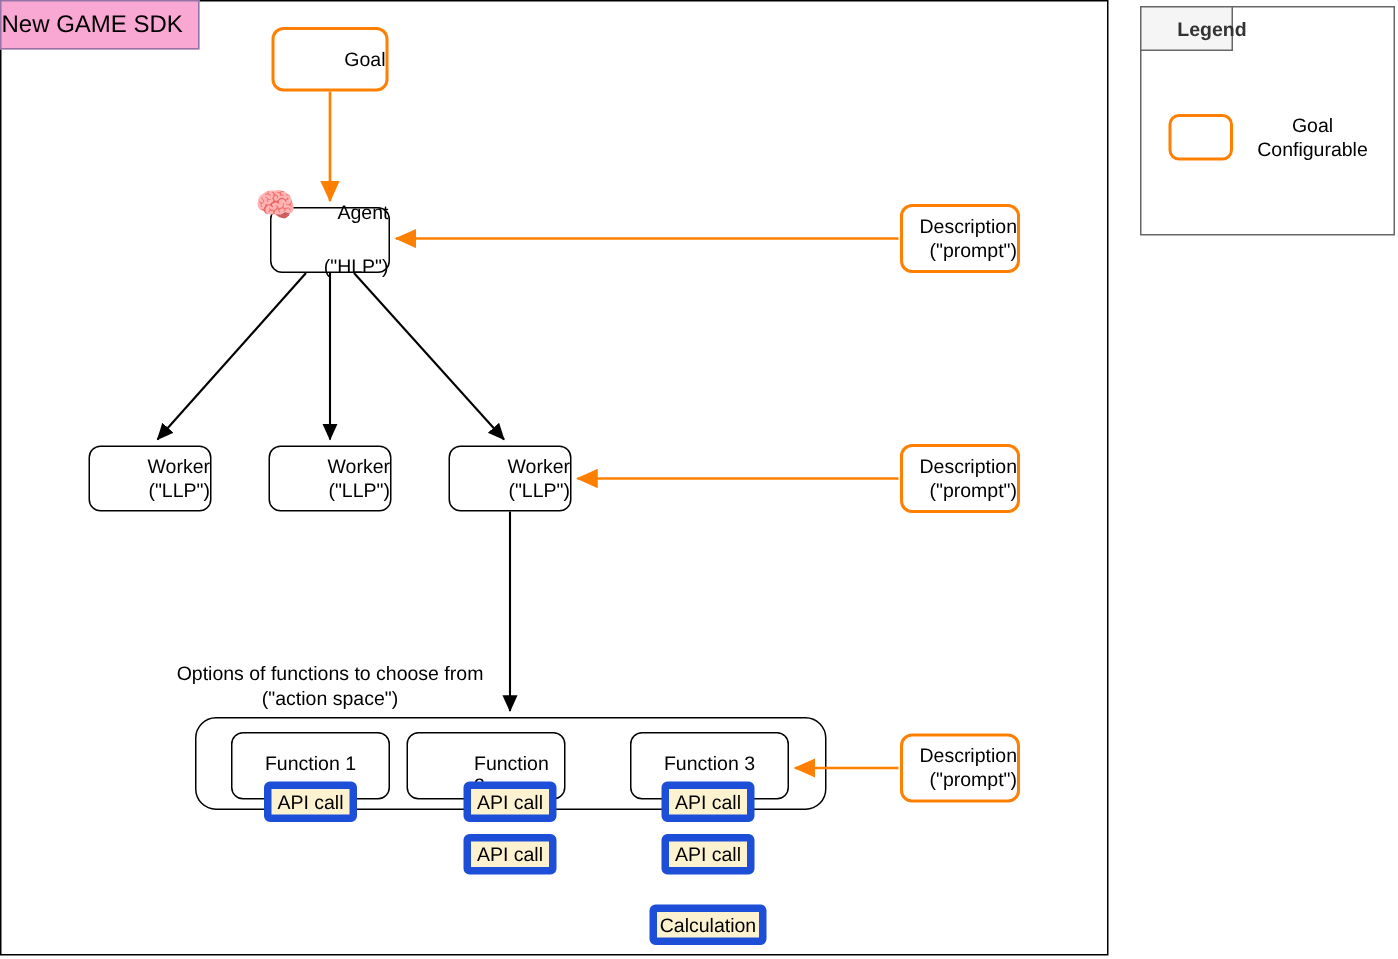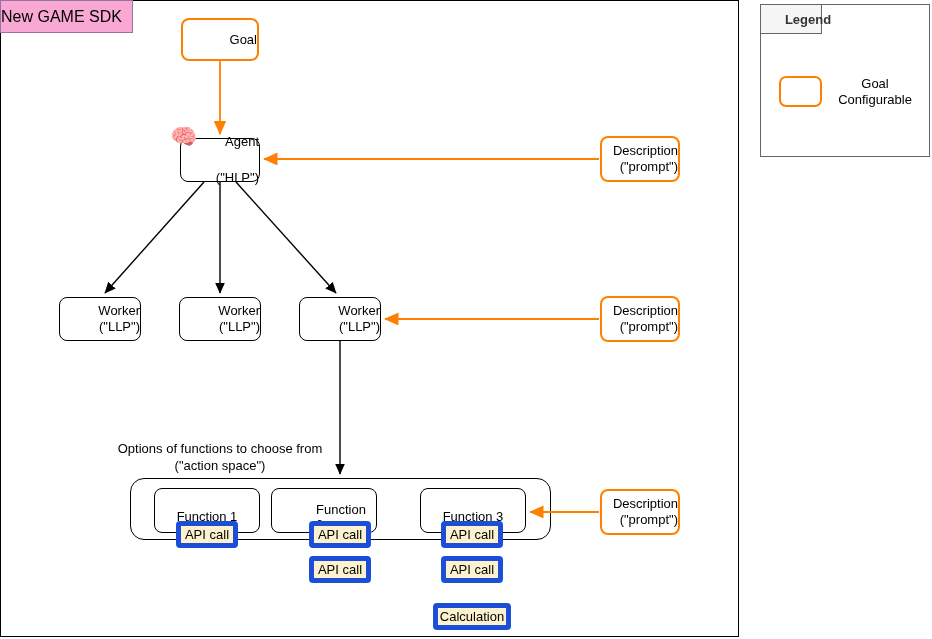--- a/index.html
+++ b/index.html
@@ -160,21 +160,21 @@
     background: #ffffff;
   }
   .function-box {
     position: absolute;
     box-sizing: border-box;
     border: 1.5px solid #000000;
     border-radius: 8px;
     background: #ffffff;
     font-size: 13px;
     display: flex;
-    align-items: center;
+    align-items: flex-start;
     justify-content: center;
     padding-top: 12px;
     width: 106px;
     height: 45px;
     top: 488px;
     z-index: 3;
   }
   #function-1 { left: 154px; }
   #function-2 { left: 271px; padding-left: 44px; }
   #function-3 { left: 404px; margin-left: 16px; }

